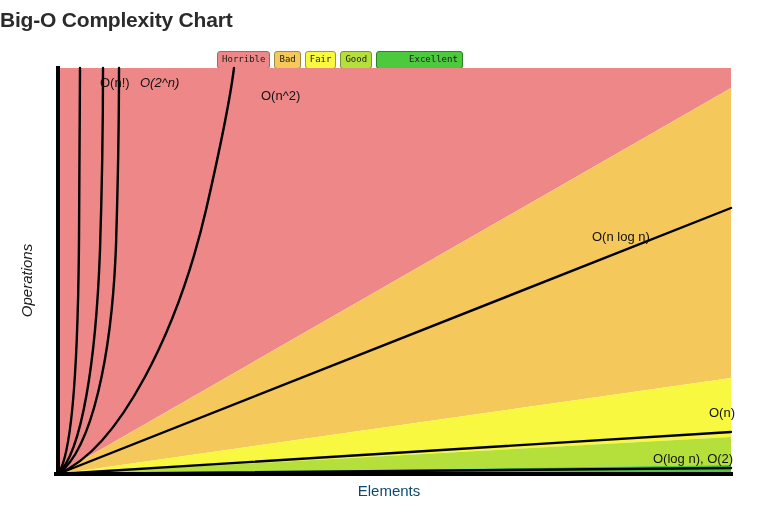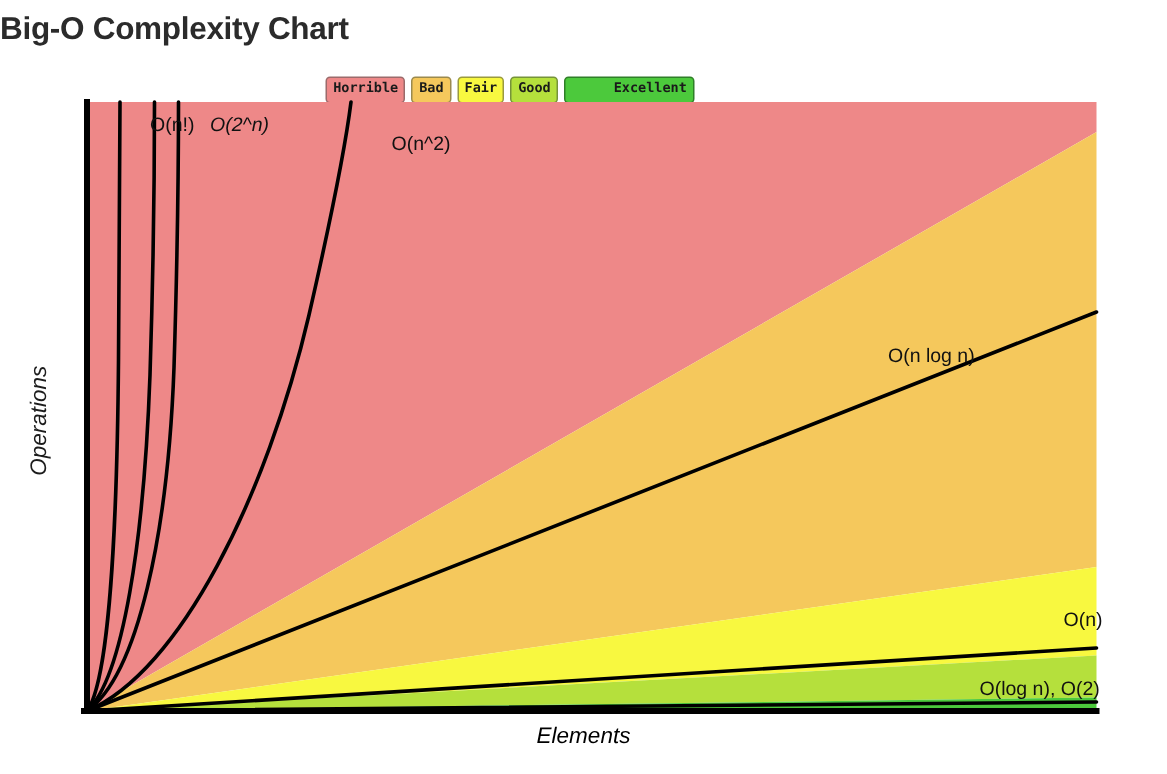--- a/index.html
+++ b/index.html
@@ -32,21 +32,20 @@
   
   #legend {
     position: absolute;
     top: 51px;
     left: 0;
     width: 680px;
     display: flex;
     justify-content: center;
     align-items: center;
     gap: 4px;
-    font-weight: bold;
   }
   .legend-badge {
     font-family: "DejaVu Sans Mono", "Liberation Mono", monospace;
     font-size: 9px;
     line-height: 1;
     padding: 3px 4px 4px 4px;
     border: 1px solid #7a7a56;
     border-radius: 3px;
     color: #1a1a1a;
     white-space: nowrap;
@@ -79,22 +78,21 @@
     transform: rotate(-90deg);
     transform-origin: center center;
   }
   #x-axis-title {
     position: absolute;
     left: 0;
     top: 482px;
     width: 778px;
     text-align: center;
     font-size: 15px;
-    font-style: italic;
-    color: #000000;
+    color: #0c4a6e;
   }
 
   
   .curve-label {
     position: absolute;
     font-size: 13px;
     color: #111111;
     white-space: nowrap;
     padding-left: 20px;
   }

